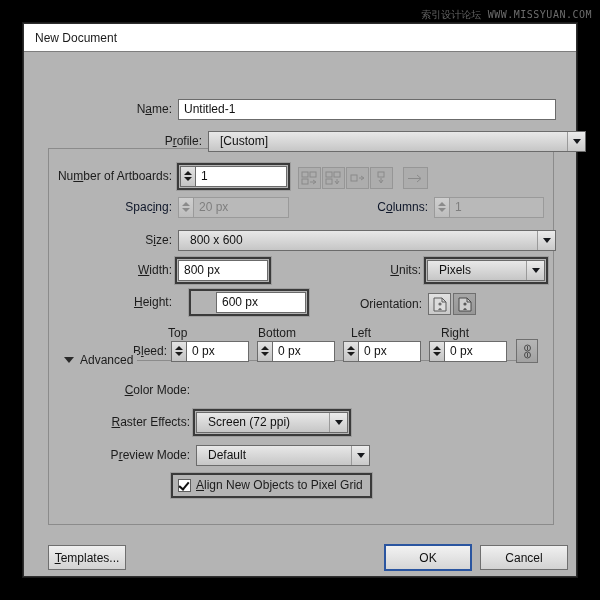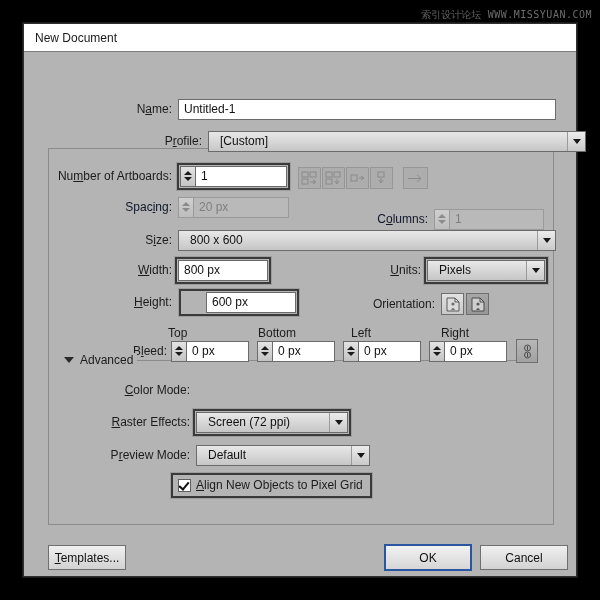--- a/index.html
+++ b/index.html
@@ -332,21 +332,21 @@
           <div class="spin dis">
             <span class="sp-up"></span>
             <span class="sp-dn"></span>
           </div>
           <div class="tf flat dis" style="width:96px;">
             <span>20 px</span>
           </div>
         </div>
       </div>
 
-      <div class="row" style="left:344px; top:144px;margin-top:12px;">
+      <div class="row" style="left:344px; top:144px;">
         <span class="lbl dis" style="width:60px;">C<u>o</u>lumns:</span>
         <div class="spinfield" style="margin-left:6px;">
           <div class="spin dis">
             <span class="sp-up"></span>
             <span class="sp-dn"></span>
           </div>
           <div class="tf flat dis" style="width:95px;">
             <span>1</span>
           </div>
         </div>
@@ -378,28 +378,28 @@
             <span class="txt">Pixels</span>
             <span class="arrow">
                 <span class="caret"></span>
               </span>
           </div>
         </div>
       </div>
 
       <div class="row" style="left:104px; top:239px;">
         <span class="lbl" style="width:44px;"><u>H</u>eight:</span>
-        <div class="ring" style="margin-left:6px;padding-left:27px;">
+        <div class="ring" style="margin-left:16px;padding-left:27px;">
           <div class="tf" style="width:90px;">
             <span>600 px</span>
           </div>
         </div>
       </div>
 
-      <div class="row" style="left:341px; top:241px;">
+      <div class="row" style="left:328px; top:241px;">
         <span class="lbl" style="width:70px;">Orientation:</span>
         <div style="display:flex; gap:2px; margin-left:6px;">
           <div class="orientbtn">
             <svg width="14" height="15" viewBox="0 0 14 15">
               <path d="M1 1 h8 l4 4 v9 h-12 z" fill="#dcdcdc" stroke="#5a5a5a"></path>
               <path d="M9 1 v4 h4" fill="none" stroke="#5a5a5a"></path>
               <circle cx="7" cy="7" r="1.6" fill="#6e6e6e"></circle>
               <path d="M5 13 q2 -4 4 0" fill="#6e6e6e"></path>
             </svg>
           </div>

